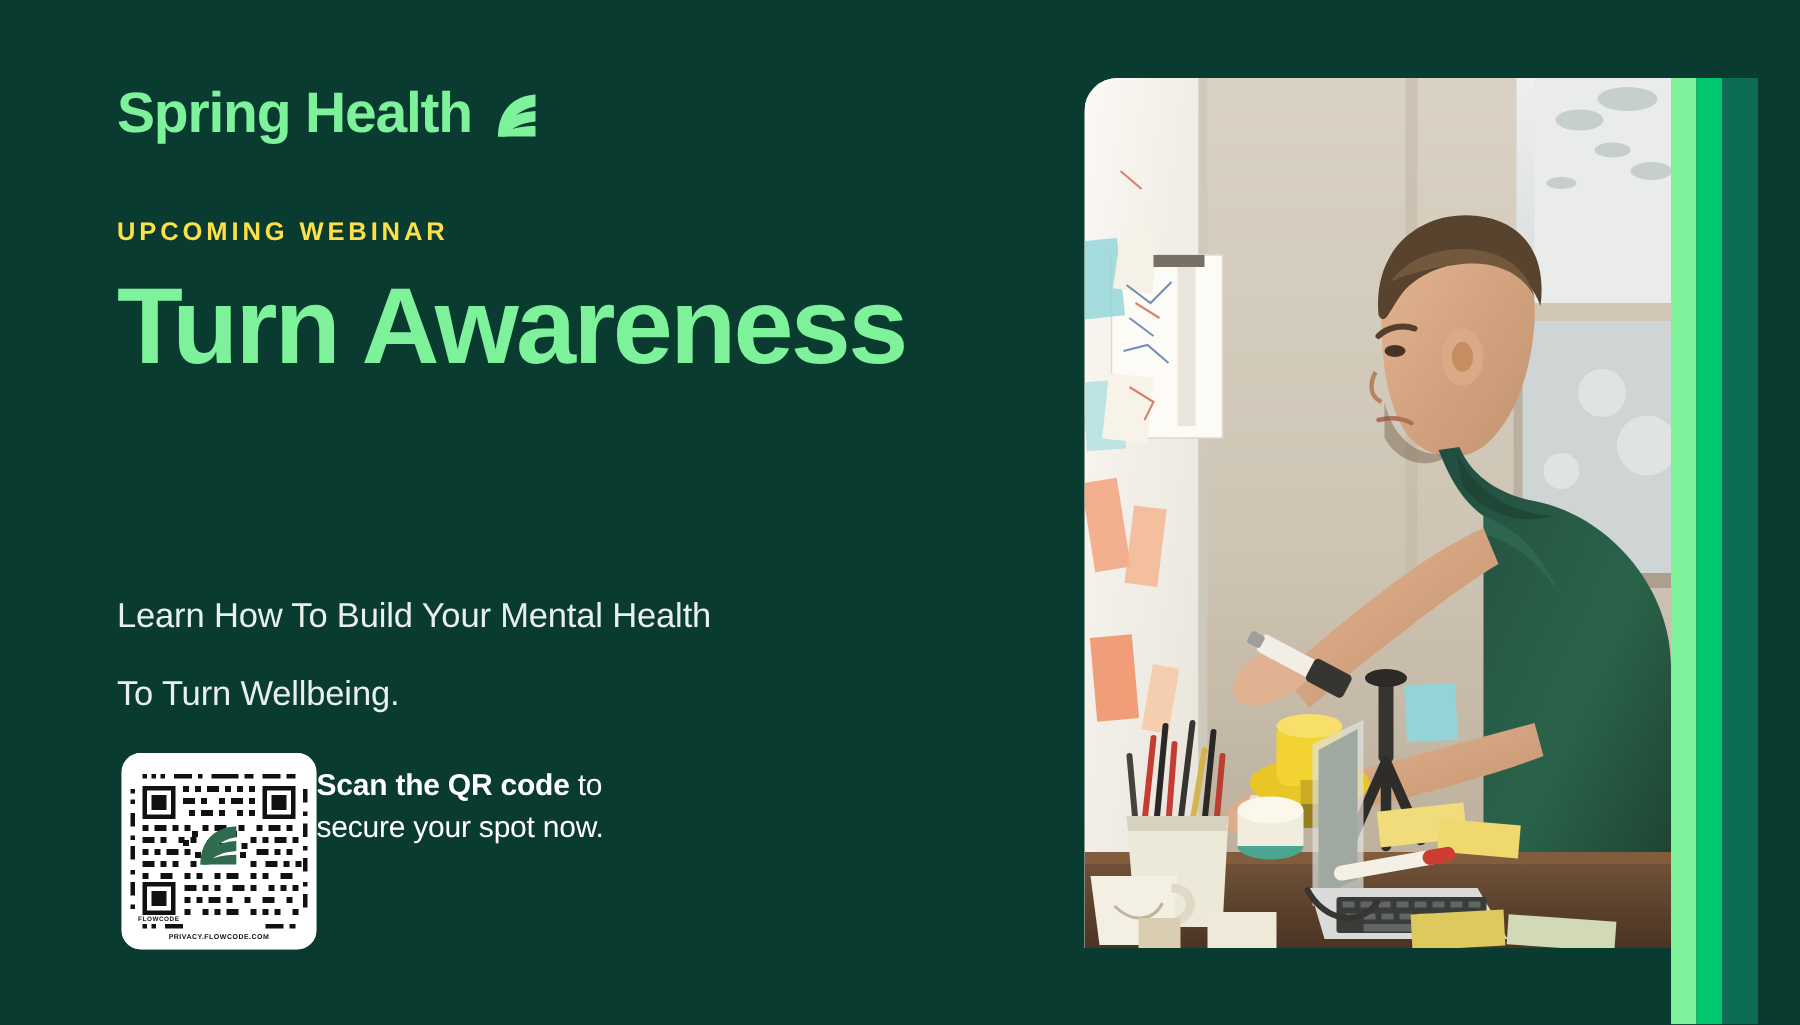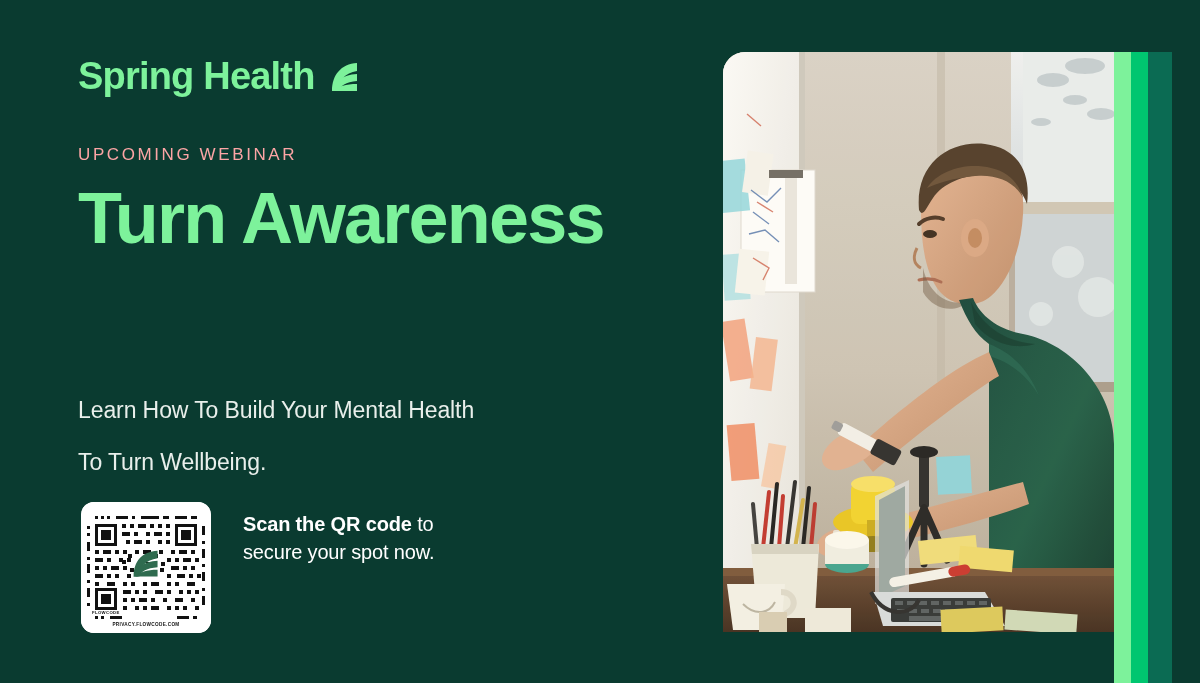--- a/index.html
+++ b/index.html
@@ -49,23 +49,23 @@
     height: 40px;
     display: block;
     margin-top: 2px;
   }
 
   .eyebrow {
     position: absolute;
     left: 0;
     top: 145px;
     font-size: 17px;
-    font-weight: 400;
+    font-weight: 700;
     letter-spacing: 2.6px;
-    color: #fca5a5;
+    color: #fde047;
     white-space: nowrap;
   }
 
   .headline {
     position: absolute;
     left: 0;
     top: 183px;
     width: 620px;
     font-size: 72px;
     font-weight: 700;
@@ -88,21 +88,20 @@
   }
   .subhead .sub-line { display: block; margin-top: 19px; }
 
   
   .qr-block {
     position: absolute;
     left: 3px;
     top: 502px;
     display: flex;
     align-items: flex-start;
-    gap: 32px;
   }
   .qr-card {
     position: relative;
     width: 130px;
     height: 131px;
     background: #ffffff;
     border-radius: 13px;
     flex: none;
     overflow: hidden;
   }

